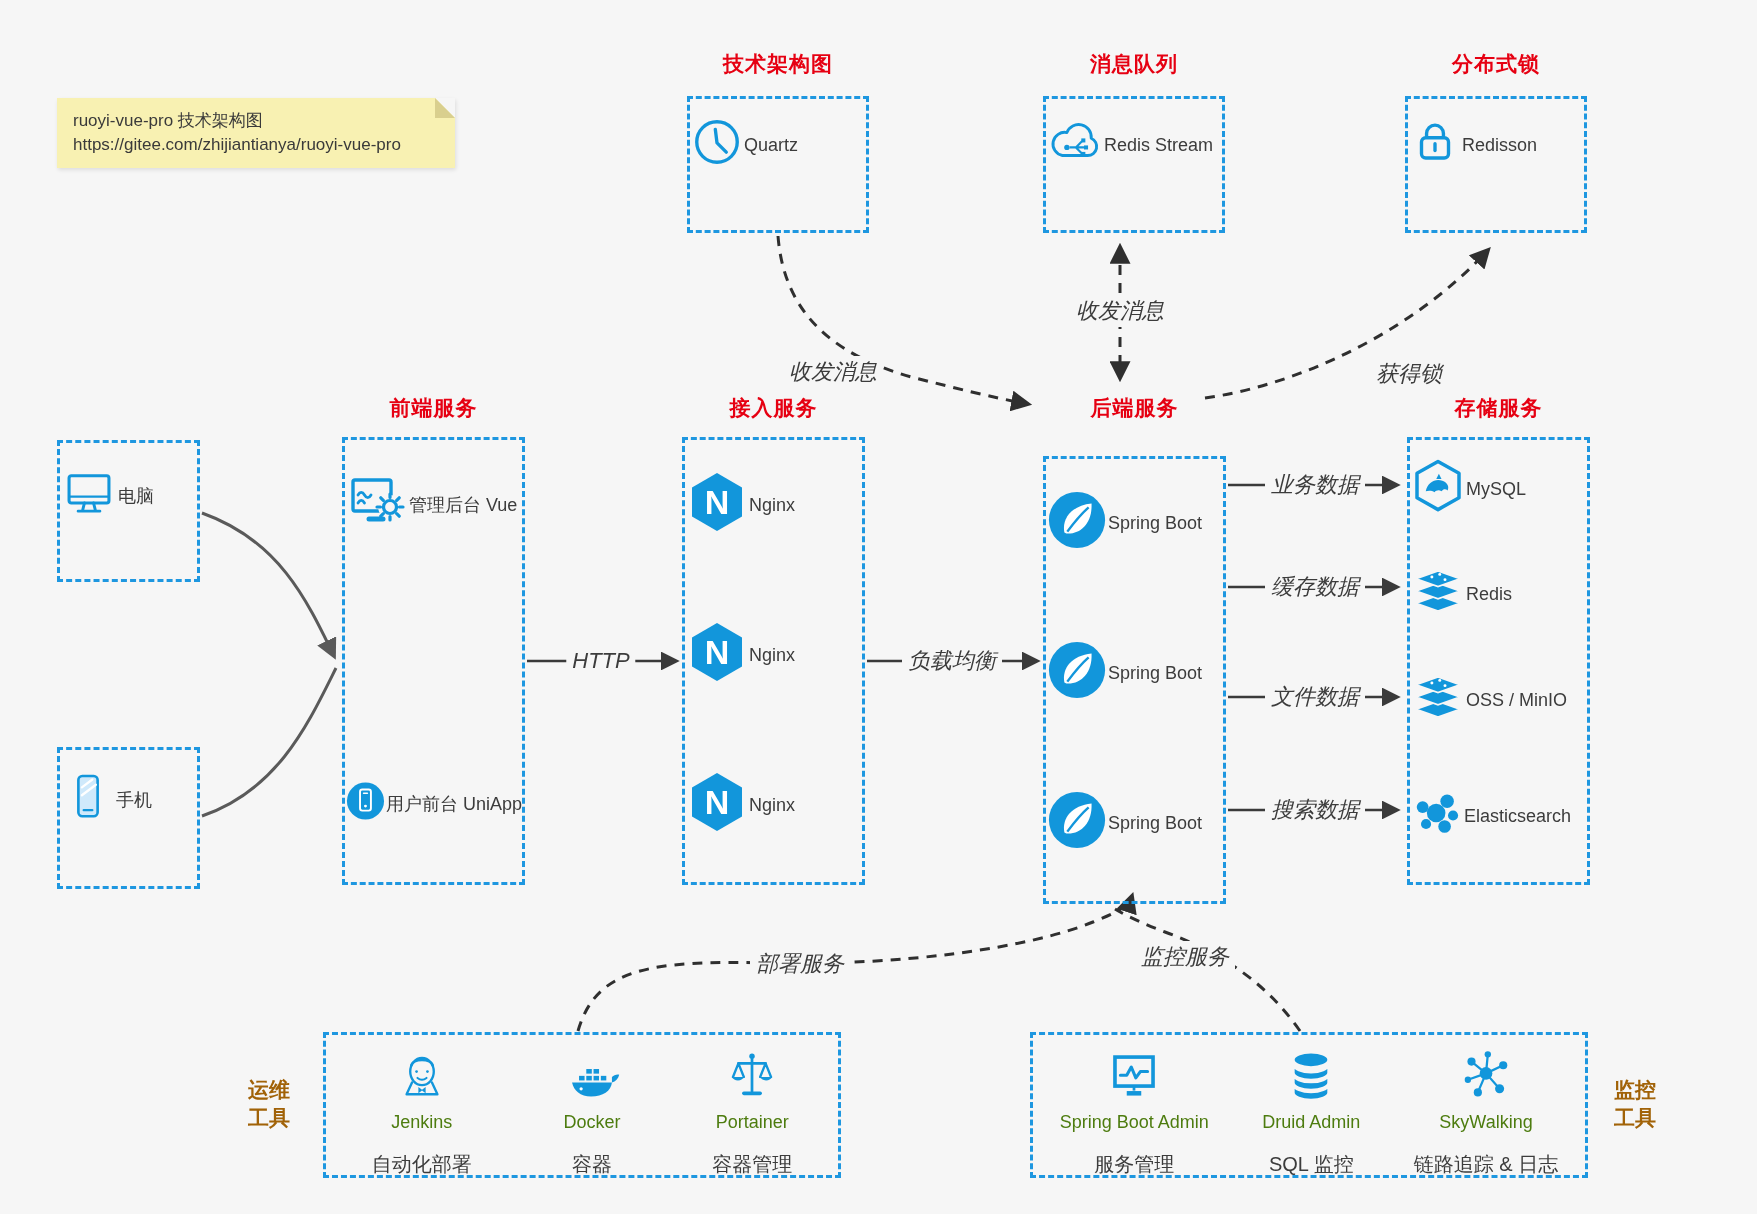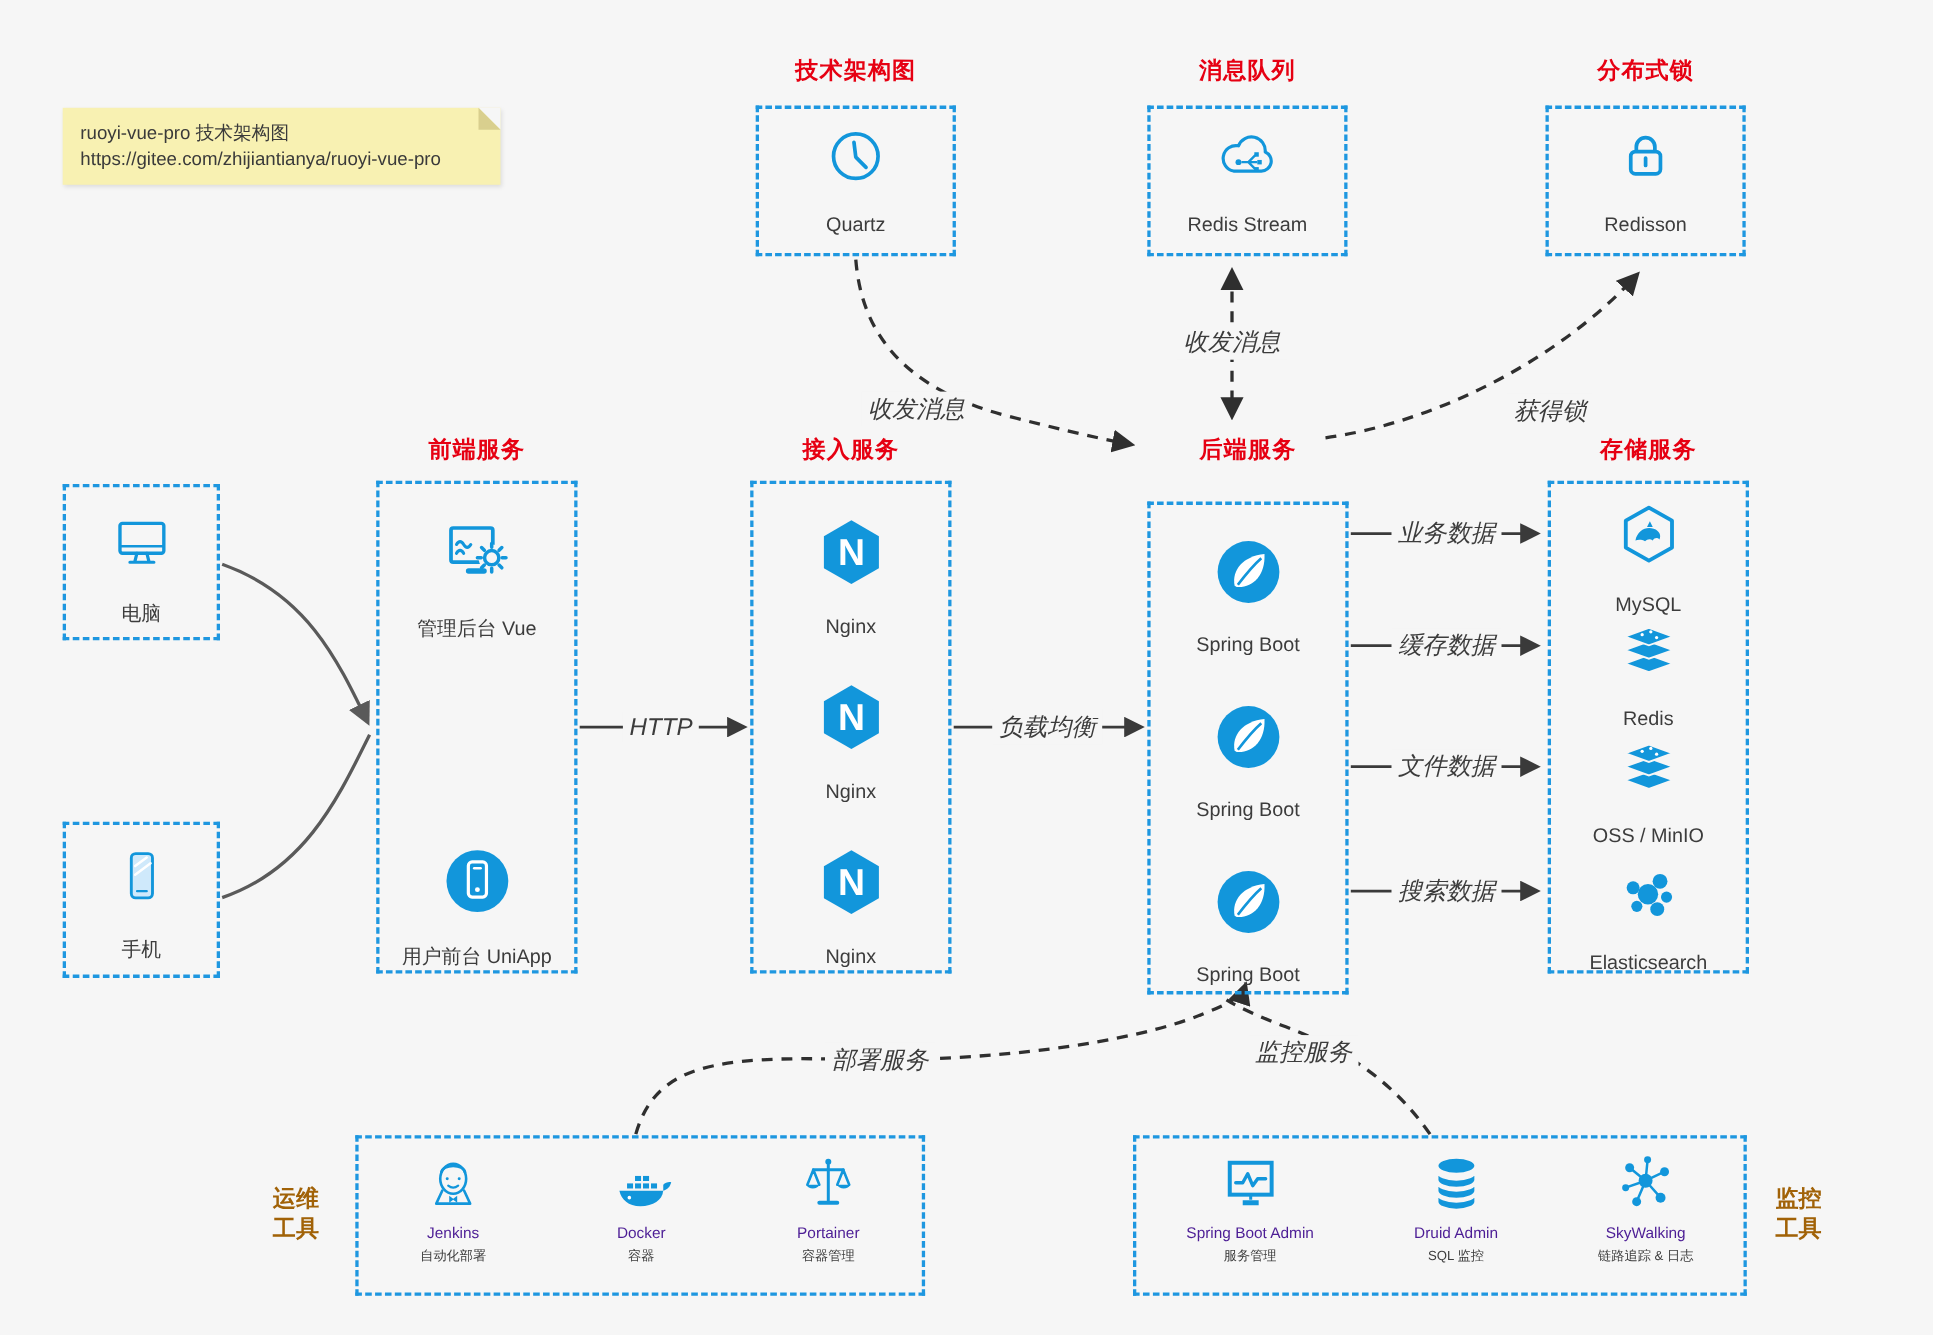--- a/index.html
+++ b/index.html
@@ -1,36 +1,36 @@
 <!DOCTYPE html>
 <html><head>
 <meta charset="utf-8">
 <style>
   html,body{margin:0;padding:0;background:#f6f6f6;font-family:"Liberation Sans","DejaVu Sans",sans-serif;}
   #canvas{position:relative;width:1757px;height:1214px;background:#f6f6f6;overflow:hidden;}
   #wires{position:absolute;left:0;top:0;z-index:1;}
   .gbox{position:absolute;border:3px dashed #1e97e0;box-sizing:border-box;z-index:2;background:transparent;}
   .gtitle{position:absolute;color:#e60012;font-size:21px;font-weight:700;text-align:center;letter-spacing:1px;z-index:3;}
   .side-title{position:absolute;color:#a16207;font-size:21px;font-weight:700;line-height:28px;text-align:center;z-index:3;}
-  .node{position:absolute;left:0;right:0;display:flex;flex-direction:column;align-items:center;gap:19px;}
+  .node{position:absolute;left:0;right:0;display:flex;flex-direction:row;align-items:center;}
   .node svg{display:block;}
   .nlabel{margin-top:6px;font-size:18px;color:#3c3c3c;white-space:nowrap;}
   .elabel{position:absolute;transform:translate(-50%,-50%);font-size:22px;color:#3c3c3c;background:#f6f6f6;
           padding:1px 6px;white-space:nowrap;z-index:5;font-style:italic;}
   .note{position:absolute;left:57px;top:98px;width:398px;height:70px;background:#f8f1b2;z-index:3;
         box-shadow:1px 2px 4px rgba(0,0,0,0.10);}
   .note::before{content:"";position:absolute;top:0;right:0;width:0;height:0;
         border-top:20px solid #f6f6f6;border-left:20px solid transparent;}
   .note::after{content:"";position:absolute;top:0;right:0;width:0;height:0;
         border-left:20px solid #d9cf8e;border-top:20px solid transparent;}
   .note-text{padding:11px 0 0 16px;font-size:17px;color:#3a3a3a;line-height:24px;}
   .tools{display:flex;justify-content:space-around;align-items:flex-start;height:100%;padding-top:13px;box-sizing:border-box;}
   .tool{display:flex;flex-direction:column;align-items:center;}
-  .tool .tname{margin-top:6px;font-size:14px;color:#4c1d95;white-space:nowrap;text-align:center;}
-  .tool .tdesc{margin-top:5px;font-size:12px;color:#3c3c3c;white-space:nowrap;text-align:center;}
+  .tool .tname{margin-top:6px;font-size:18px;color:#4d7c0f;white-space:nowrap;text-align:center;}
+  .tool .tdesc{margin-top:18px;font-size:20px;color:#3c3c3c;white-space:nowrap;text-align:center;}
 </style>
 </head>
 <body>
 
 <div id="canvas">
 
   <svg id="wires" width="1757" height="1214">
     <defs>
       <marker id="mDark" viewBox="0 0 10 10" refX="8" refY="5" markerWidth="7.5" markerHeight="7.5" orient="auto-start-reverse">
         <path d="M0,0 L10,5 L0,10 z" fill="#3a3a3a"></path>

